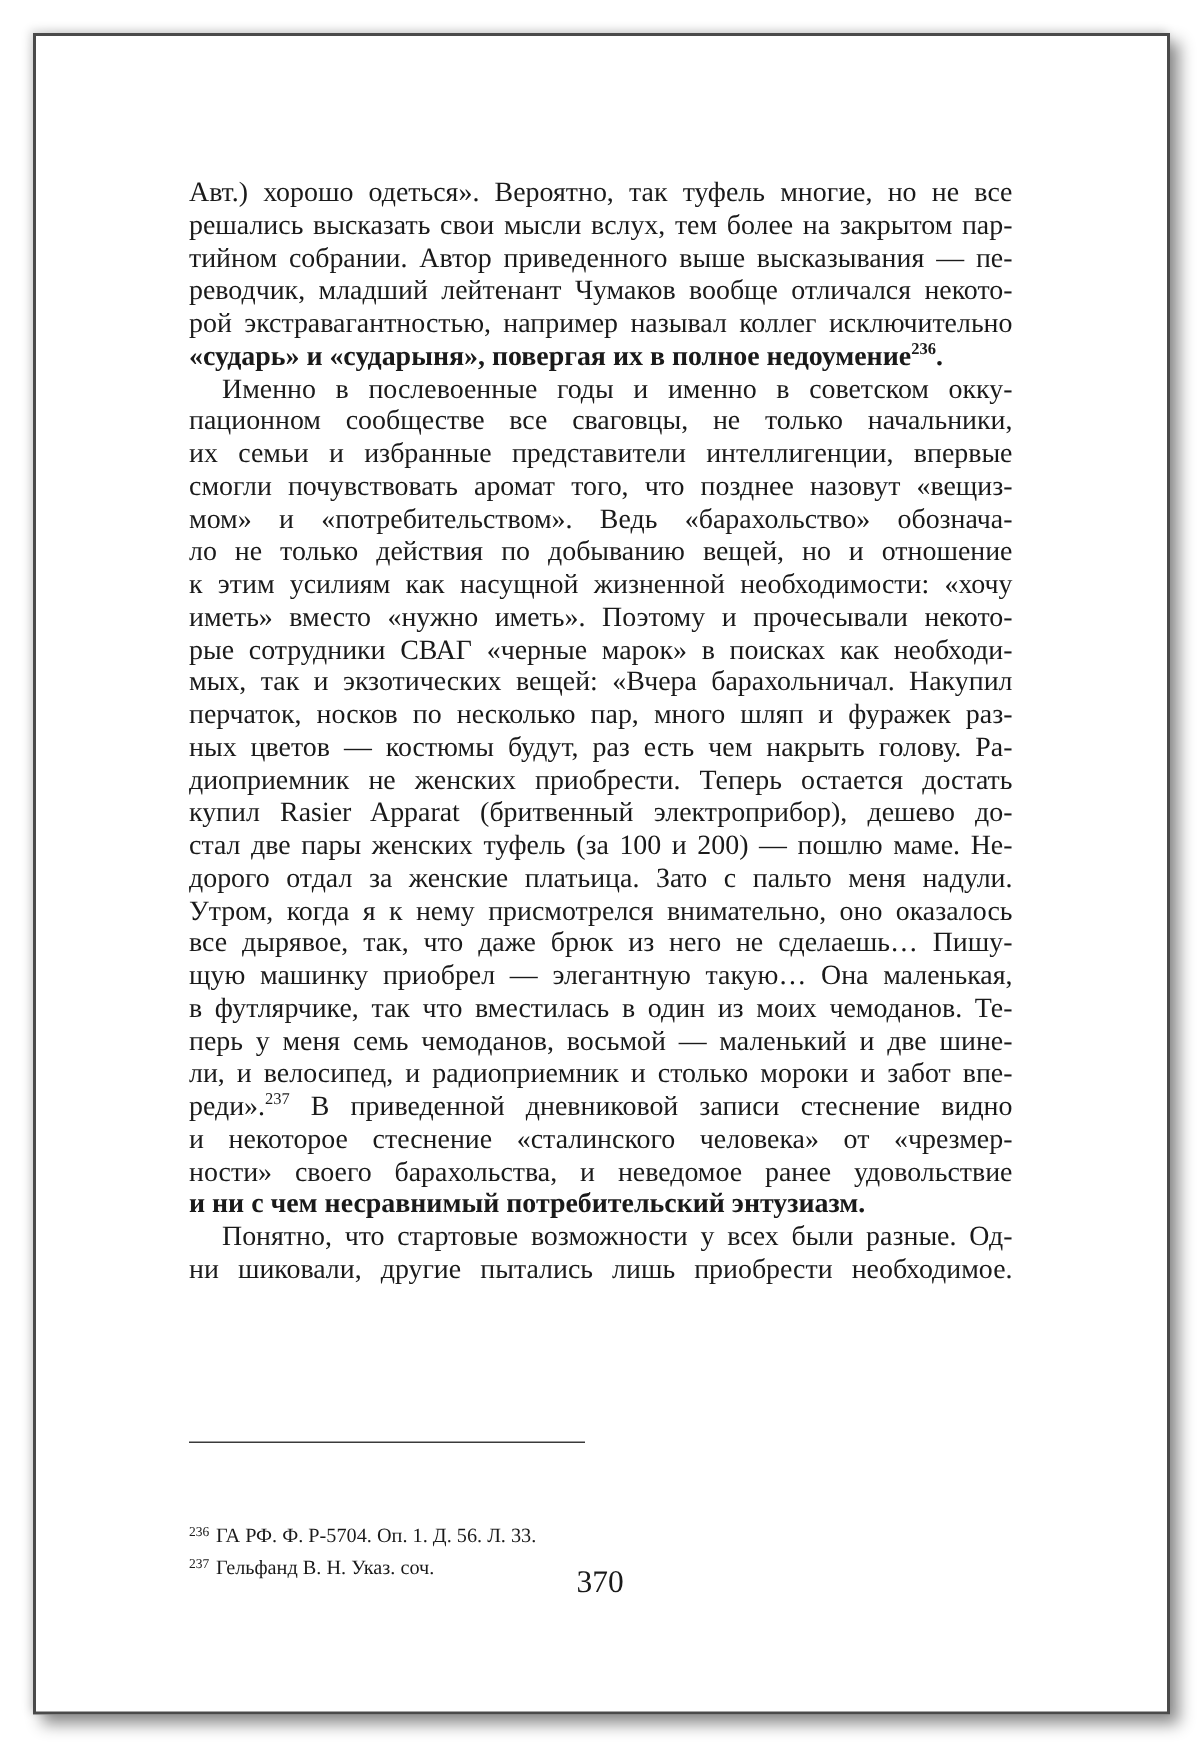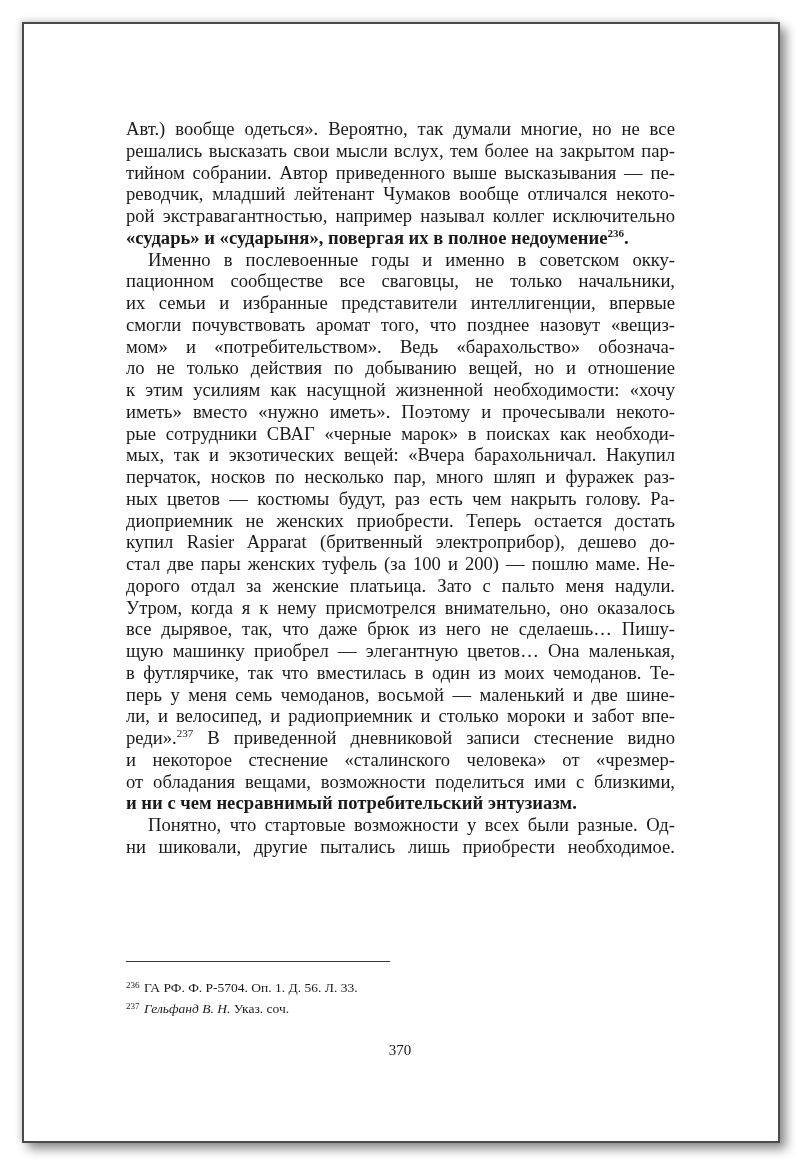--- a/index.html
+++ b/index.html
@@ -62,55 +62,54 @@
       position: absolute;
       left: 126px;
       top: 961px;
       width: 264px;
       height: 0;
       border-top: 1.5px solid #3a3a3a;
     }
     .footnotes {
       position: absolute;
       left: 126px;
-      top: 976px;
+      top: 1012px;
       width: 549px;
     }
     .footnote {
       font-size: 13.5px;
       line-height: 18px;
       white-space: nowrap;
     }
     .footnote .fn-num {
       font-size: 9px;
       vertical-align: 4px;
       display: inline-block;
       width: 18px;
     }
     .footnote .fn-author {
-      font-style: italic;
     }
     .page-number {
       position: absolute;
       left: 0;
       width: 800px;
       top: 1042px;
       text-align: center;
-      font-size: 15px;
+      font-size: 21px;
     }
   </style>
 </head>
 <body>
 
 <div class="page-frame"></div>
 
 <div class="text-block">
 
   <p class="paragraph">
-    <span class="line">Авт.) вообще одеться». Вероятно, так думали многие, но не все</span>
+    <span class="line">Авт.) хорошо одеться». Вероятно, так туфель многие, но не все</span>
     <span class="line">решались высказать свои мысли вслух, тем более на закрытом пар-</span>
     <span class="line">тийном собрании. Автор приведенного выше высказывания — пе-</span>
     <span class="line">реводчик, младший лейтенант Чумаков вообще отличался некото-</span>
     <span class="line">рой экстравагантностью, например называл коллег исключительно</span>
     <span class="line last"><span>«сударь» и «сударыня», повергая их в полное недоумение</span><sup class="fnref">236</sup><span>.</span></span>
   </p>
 
   <p class="paragraph">
     <span class="line indent">Именно в послевоенные годы и именно в советском окку-</span>
     <span class="line">пационном сообществе все сваговцы, не только начальники,</span>
@@ -123,27 +122,27 @@
     <span class="line">рые сотрудники СВАГ «черные марок» в поисках как необходи-</span>
     <span class="line">мых, так и экзотических вещей: «Вчера барахольничал. Накупил</span>
     <span class="line">перчаток, носков по несколько пар, много шляп и фуражек раз-</span>
     <span class="line">ных цветов — костюмы будут, раз есть чем накрыть голову. Ра-</span>
     <span class="line">диоприемник не женских приобрести. Теперь остается достать</span>
     <span class="line">купил Rasier Apparat (бритвенный электроприбор), дешево до-</span>
     <span class="line">стал две пары женских туфель (за 100 и 200) — пошлю маме. Не-</span>
     <span class="line">дорого отдал за женские платьица. Зато с пальто меня надули.</span>
     <span class="line">Утром, когда я к нему присмотрелся внимательно, оно оказалось</span>
     <span class="line">все дырявое, так, что даже брюк из него не сделаешь… Пишу-</span>
-    <span class="line">щую машинку приобрел — элегантную цветов… Она маленькая,</span>
+    <span class="line">щую машинку приобрел — элегантную такую… Она маленькая,</span>
     <span class="line">в футлярчике, так что вместилась в один из моих чемоданов. Те-</span>
     <span class="line">перь у меня семь чемоданов, восьмой — маленький и две шине-</span>
     <span class="line">ли, и велосипед, и радиоприемник и столько мороки и забот впе-</span>
     <span class="line"><span>реди».</span><sup class="fnref">237</sup><span> В приведенной дневниковой записи стеснение видно</span></span>
     <span class="line">и некоторое стеснение «сталинского человека» от «чрезмер-</span>
-    <span class="line">от обладания вещами, возможности поделиться ими с близкими,</span>
+    <span class="line">ности» своего барахольства, и неведомое ранее удовольствие</span>
     <span class="line last">и ни с чем несравнимый потребительский энтузиазм.</span>
   </p>
 
   <p class="paragraph">
     <span class="line indent">Понятно, что стартовые возможности у всех были разные. Од-</span>
     <span class="line">ни шиковали, другие пытались лишь приобрести необходимое.</span>
   </p>
 </div>
 
 <div class="footnote-rule"></div>

